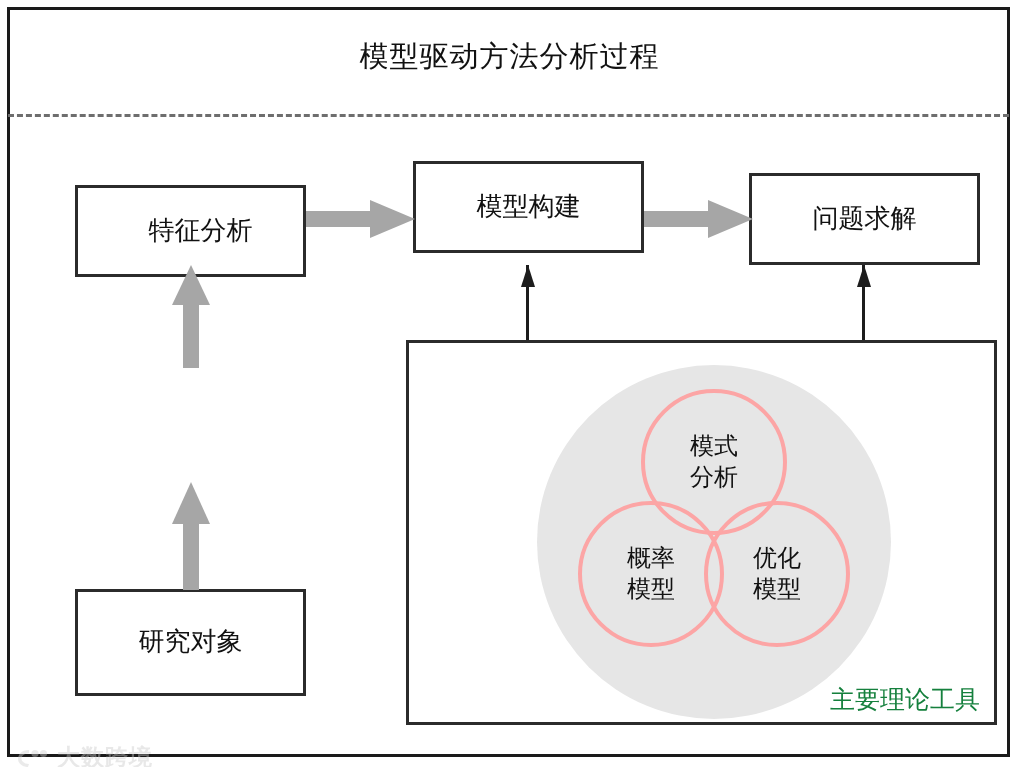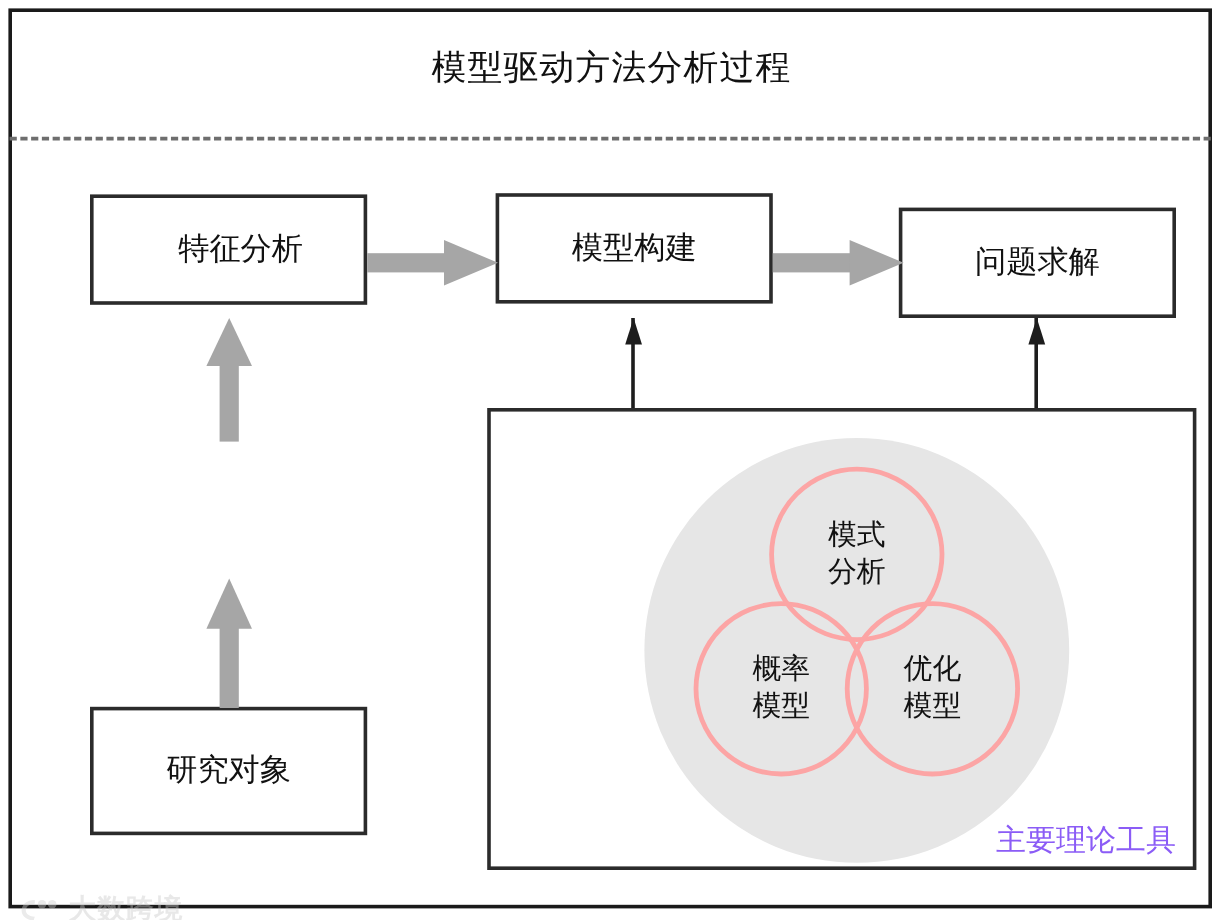--- a/index.html
+++ b/index.html
@@ -56,21 +56,21 @@
     box-sizing: border-box;
     border: 3px solid #2b2b2b;
     background: #ffffff;
     display: flex;
     align-items: center;
     justify-content: center;
     text-align: center;
     color: #111111;
     line-height: 1.32;
   }
-  #box-feature   { left: 75px;  top: 162px; width: 231px; height: 92px;  font-size: 26px; padding-left: 20px; }
+  #box-feature   { left: 75px;  top: 185px; width: 231px; height: 92px;  font-size: 26px; padding-left: 20px; }
   #box-model     { left: 413px; top: 161px; width: 231px; height: 92px;  font-size: 26px; }
   #box-solve     { left: 749px; top: 173px; width: 231px; height: 92px;  font-size: 26px; }
   #box-relation  { left: 75px;  top: 367px; width: 231px; height: 115px; font-size: 25px; }
   #box-object    { left: 75px;  top: 589px; width: 231px; height: 107px; font-size: 26px; }
   .proc-box-label { display: block; white-space: pre-line; }
 
   
   .gray-arrow { position: absolute; }
   .gray-arrow .shaft {
     position: absolute;
@@ -147,21 +147,21 @@
     height: 385px;
     box-sizing: border-box;
     border: 3px solid #2b2b2b;
     background: #ffffff;
   }
   #tools-panel-label {
     position: absolute;
     right: 14px;
     bottom: 6px;
     font-size: 25px;
-    color: #8b5cf6;
+    color: #15803d;
     white-space: nowrap;
   }
 
   
   #venn-wrap {
     position: absolute;
     left: 537px;
     top: 365px;
     width: 362px;
     height: 362px;

